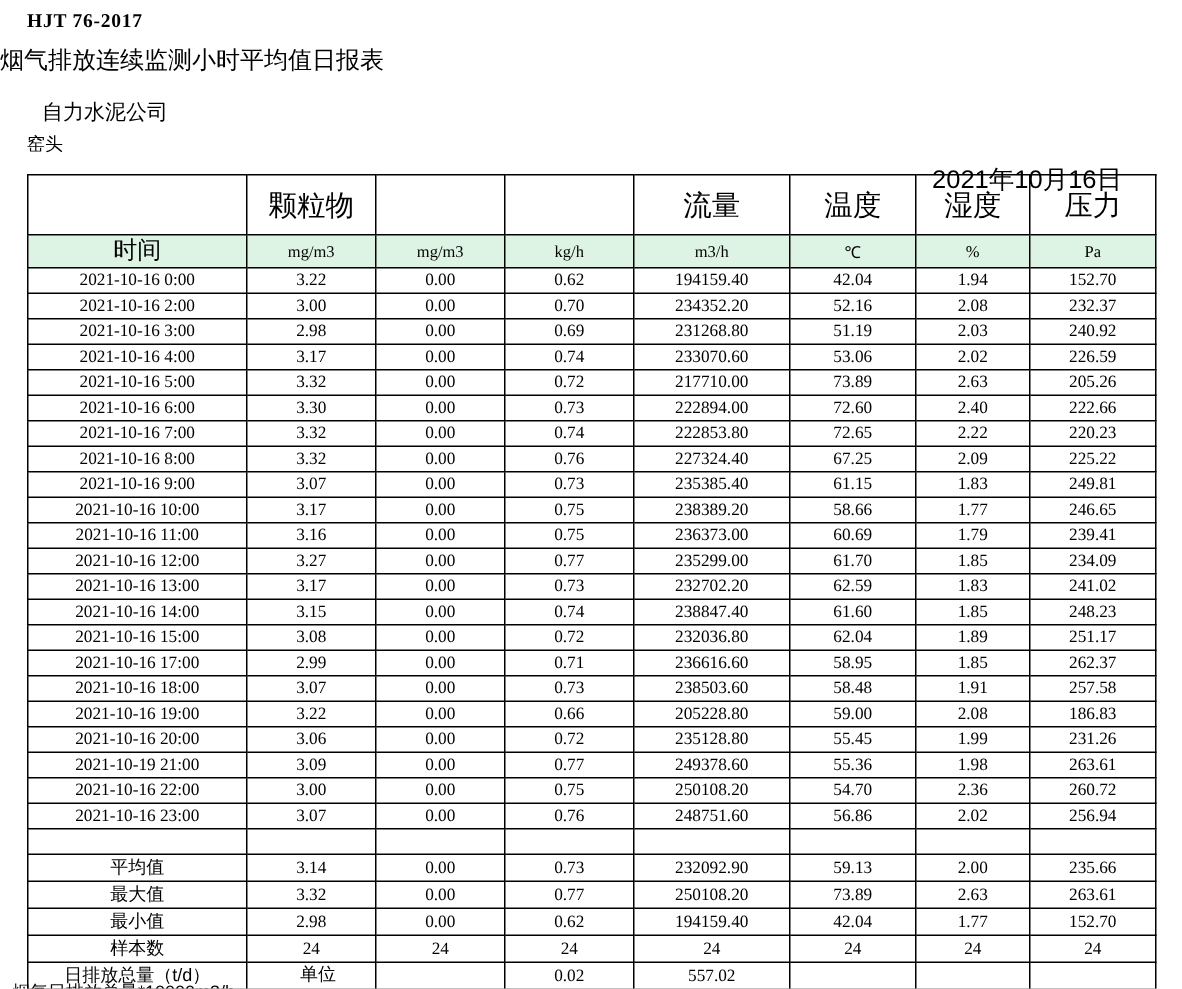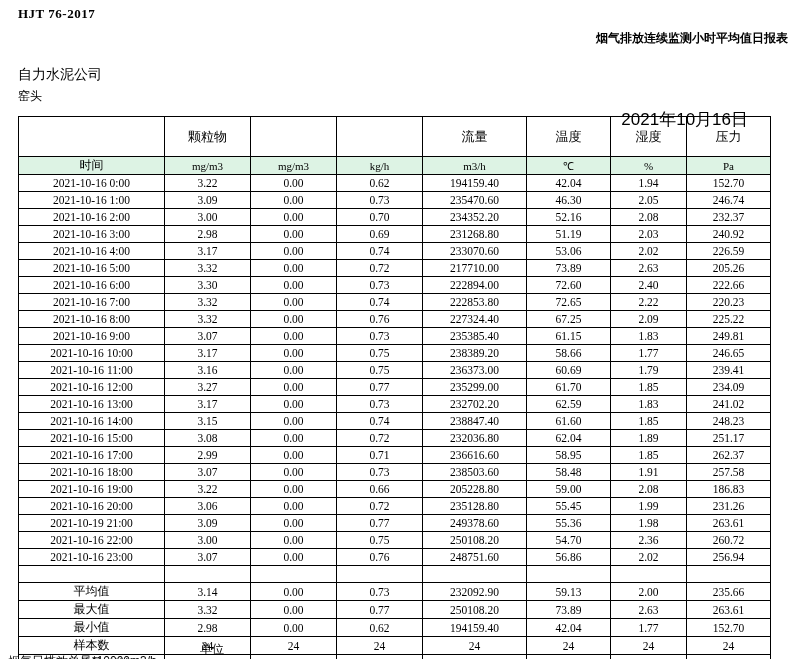--- a/index.html
+++ b/index.html
@@ -29,28 +29,28 @@
     font-family: "Liberation Serif", serif;
     font-weight: bold;
     font-size: 13px;
     letter-spacing: 0.5px;
   }
   .doc-title {
     position: absolute;
     left: 0;
     right: 0;
     top: 30px;
-    text-align: right;
-    font-weight: bold;
-    font-size: 12px;
+    text-align: left;
+    font-weight: normal;
+    font-size: 16px;
     font-family: "Liberation Sans", sans-serif;
   }
   .company {
     position: absolute;
-    left: 18px;
+    left: 28px;
     top: 66px;
     font-size: 14px;
     font-family: Liberation Serif, serif;
   }
   .subunit {
     position: absolute;
     left: 18px;
     top: 88px;
     font-size: 12px;
   }
@@ -81,32 +81,32 @@
   }
   .col-time { width: 146px; }
   .col-num  { width: 86px; }
   .col-flow { width: 104px; }
   .col-temp { width: 84px; }
   .col-hum  { width: 76px; }
   .col-pres { width: 84px; }
 
   .hdr-group {
     height: 40px;
-    font-size: 13px;
+    font-size: 19px;
     font-family: "Liberation Sans", sans-serif;
   }
   .units-row td {
     background: #ddf3e4;
     font-size: 11px;
     font-family: "Liberation Serif", serif;
     height: 15px;
   }
   .units-row td.time-label {
     font-family: Liberation Sans, sans-serif;
-    font-size: 12px;
+    font-size: 16px;
   }
   .data-row td {
     height: 15.2px;
   }
   .blank-row td {
     height: 15px;
   }
   .summary-row td.label {
     font-family: "Liberation Sans", sans-serif;
     font-size: 12px;
@@ -181,30 +181,20 @@
           <td>2021-10-16 0:00</td>
           <td>3.22</td>
           <td>0.00</td>
           <td>0.62</td>
           <td>194159.40</td>
           <td>42.04</td>
           <td>1.94</td>
           <td>152.70</td>
         </tr>
         <tr class="data-row">
-          <td>2021-10-16 1:00</td>
-          <td>3.09</td>
-          <td>0.00</td>
-          <td>0.73</td>
-          <td>235470.60</td>
-          <td>46.30</td>
-          <td>2.05</td>
-          <td>246.74</td>
-        </tr>
-        <tr class="data-row">
           <td>2021-10-16 2:00</td>
           <td>3.00</td>
           <td>0.00</td>
           <td>0.70</td>
           <td>234352.20</td>
           <td>52.16</td>
           <td>2.08</td>
           <td>232.37</td>
         </tr>
         <tr class="data-row">

